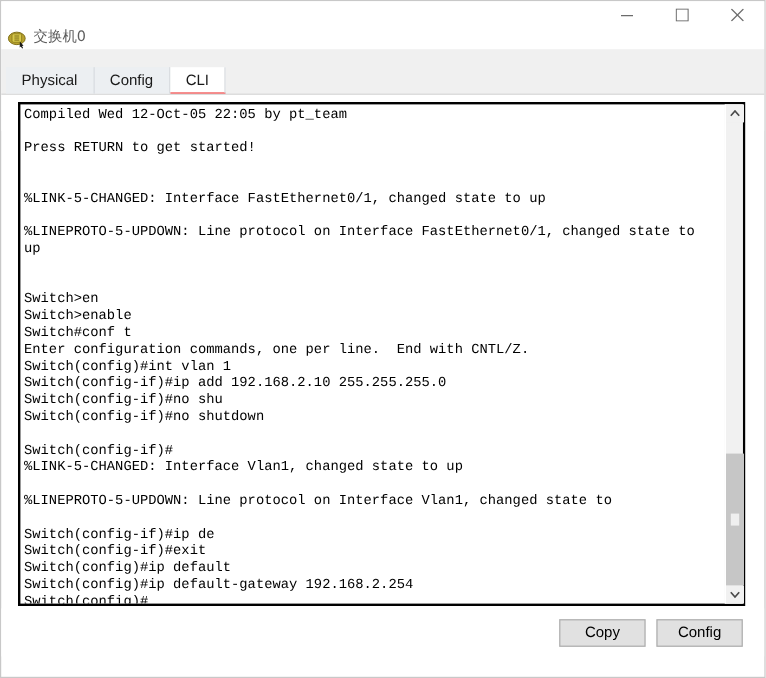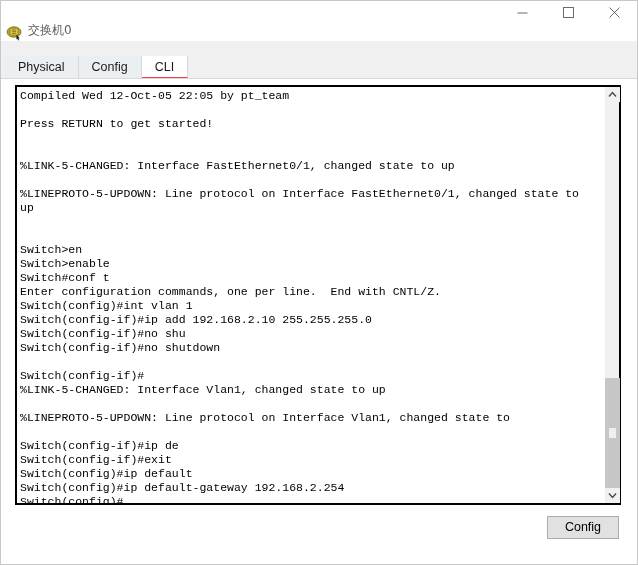--- a/index.html
+++ b/index.html
@@ -291,16 +291,17 @@
       </div>
       <div class="sb-arrow bottom">
         <svg width="9" height="7" viewBox="0 0 9 7">
           <path d="M1 1.5 L4.5 5.5 L8 1.5" fill="none" stroke="#4a4a4a" stroke-width="1.4"></path>
         </svg>
       </div>
     </div>
   </div>
 
   <div class="footer">
+    <div class="btn">Copy</div>
     <div class="btn">Config</div>
   </div>
 
 </div>
 
 </body></html>

